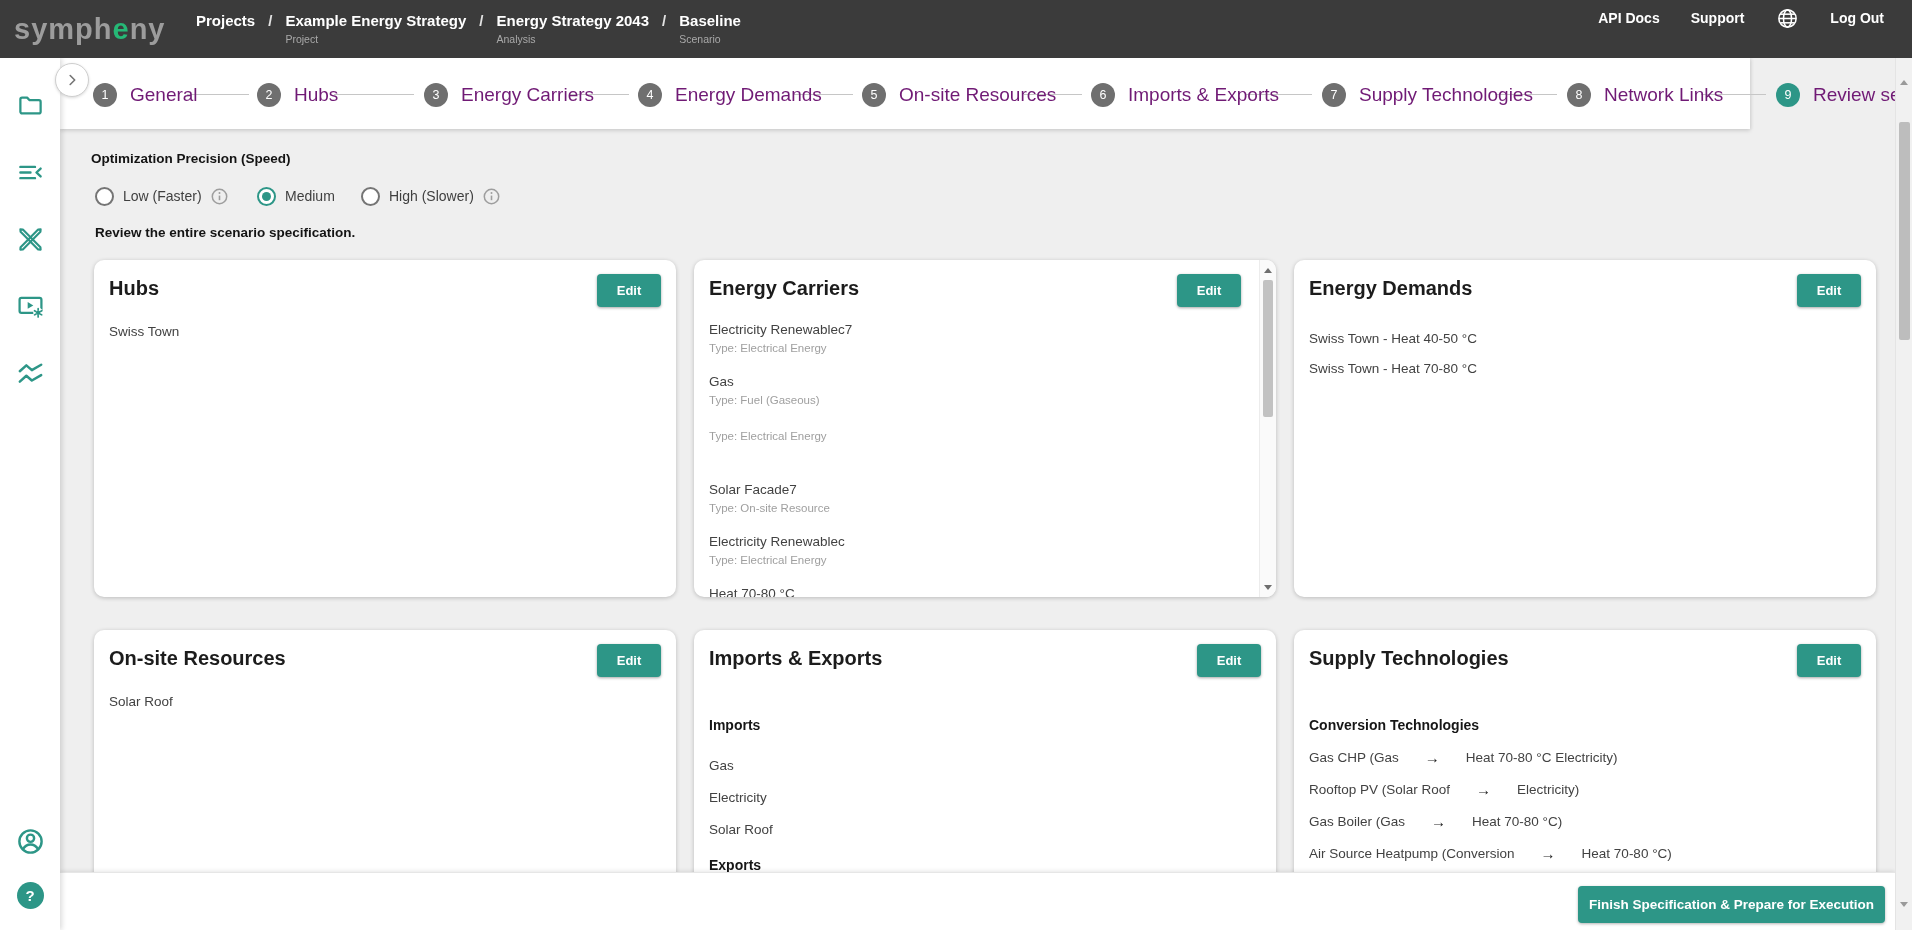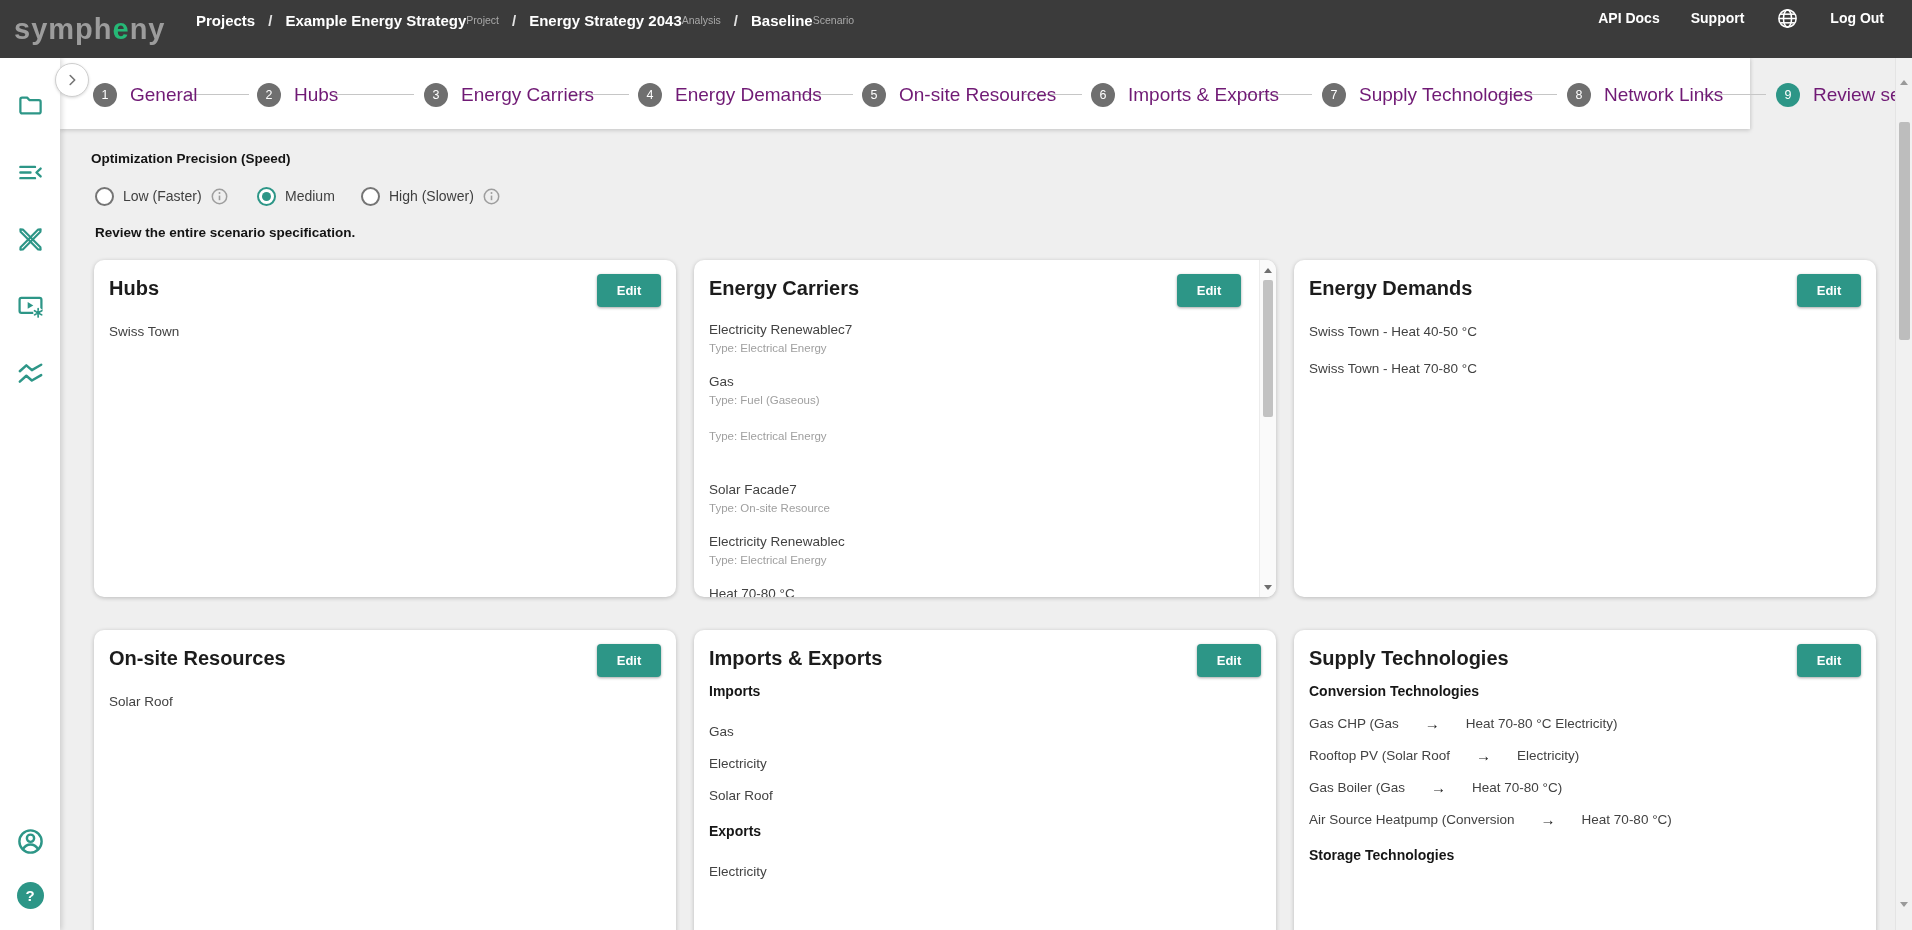--- a/index.html
+++ b/index.html
@@ -5,21 +5,21 @@
   * { margin:0; padding:0; box-sizing:border-box; }
   html,body { background:#dcdcdc; }
   body { font-family:"Liberation Sans", sans-serif; }
   .screen { position:relative; width:1912px; height:930px; background:#efefef; overflow:hidden; }
 
   
   .topbar { position:absolute; left:0; top:0; width:1912px; height:58px; background:#3b3b3b; display:flex; align-items:flex-start; z-index:40; }
   .logo { width:196px; padding:14px 0 0 14px; font-size:29px; font-weight:700; letter-spacing:1px; color:#9c9c9c; line-height:30px; }
   .logo .accent { color:#26b876; }
   .breadcrumb { display:flex; gap:13px; padding-top:11px; }
-  .crumb { display:flex; flex-direction:row; height:36px; }
+  .crumb { display:flex; flex-direction:column; height:36px; }
   .crumb-label { font-size:15px; font-weight:700; color:#fff; line-height:19px; white-space:nowrap; }
   .crumb-sub { font-size:10.5px; color:#a9a9a9; margin-top:3px; line-height:12px; min-height:12px; }
   .crumb-sep { font-size:15px; font-weight:700; color:#e3e3e3; line-height:19px; }
   .top-links { margin-left:auto; display:flex; align-items:center; gap:31px; padding:6px 28px 0 0; }
   .top-link { color:#fff; font-size:14px; font-weight:700; white-space:nowrap; cursor:pointer; }
   .globe-btn { width:24px; height:24px; display:flex; align-items:center; justify-content:center; cursor:pointer; }
 
   
   .sidebar { position:absolute; left:0; top:58px; width:60px; height:872px; background:#fff;
              box-shadow:2px 0 5px rgba(0,0,0,.14); z-index:30; display:flex; flex-direction:column; align-items:center; }
@@ -64,21 +64,21 @@
   .simple-item { position:absolute; left:15px; font-size:13.5px; color:#424242; line-height:16px; }
 
   
   .ec-list { position:absolute; left:15px; top:62px; right:40px; }
   .ec-item { height:52px; }
   .ec-name { font-size:13.5px; color:#424242; line-height:16px; }
   .ec-type { font-size:11.5px; color:#9f9f9f; line-height:13px; margin-top:4px; }
 
   
   .card-body { position:absolute; left:15px; top:53px; right:15px; }
-  .sect-heading { font-size:14px; font-weight:700; color:#161616; line-height:17px; }
+  .sect-heading { font-size:14px; font-weight:700; color:#161616; line-height:17px;margin-top:34px; }
   .flow-item { font-size:13.5px; color:#424242; line-height:16px; margin-top:16px; }
   .flow-item.first { margin-top:24px; }
   .sect-heading.later { margin-top:19px; }
   .st-item { display:flex; align-items:center; font-size:13.5px; color:#424242; line-height:16px; margin-top:16px; white-space:nowrap; }
   .st-item.first { }
   .st-arrow { margin:0 26px; font-size:15px; color:#222; }
 
   
   .card-scrollbar { position:absolute; top:0; right:0; width:17px; height:337px; background:#fafafa; border-left:1px solid #ececec; }
   .csb-up, .csb-down { position:absolute; left:0; width:16px; height:16px; display:flex; align-items:center; justify-content:center; cursor:pointer; }
@@ -326,21 +326,21 @@
       <span class="csb-thumb"></span>
       <span class="csb-down">
           <span class="tri-down"></span>
         </span>
     </div>
   </section>
 
   <section class="card" style="left:1294px; top:260px">
     <h2 class="card-title">Energy Demands</h2>
     <button class="edit-btn">Edit</button>
-    <div class="simple-item" style="top:64px">Swiss Town - Heat 40-50 °C</div>
+    <div class="simple-item" style="top:71px">Swiss Town - Heat 40-50 °C</div>
     <div class="simple-item" style="top:101px">Swiss Town - Heat 70-80 °C</div>
   </section>
 
   <section class="card" style="left:94px; top:630px">
     <h2 class="card-title">On-site Resources</h2>
     <button class="edit-btn">Edit</button>
     <div class="simple-item" style="top:64px">Solar Roof</div>
   </section>
 
   <section class="card" style="left:694px; top:630px">
@@ -378,20 +378,23 @@
       </div>
       <div class="st-item">
         <span>Air Source Heatpump (Conversion</span>
         <span class="st-arrow">→</span>
         <span>Heat 70-80 °C)</span>
       </div>
       <div class="sect-heading later">Storage Technologies</div>
     </div>
   </section>
 
+  <div class="bottom-bar">
+    <button class="finish-btn">Finish Specification &amp; Prepare for Execution</button>
+  </div>
 
   <div class="page-scrollbar">
     <span class="psb-up"><span class="tri-up"></span></span>
     <span class="psb-thumb"></span>
     <span class="psb-down"><span class="tri-down"></span></span>
   </div>
 
 </div>
 
 </body></html>

